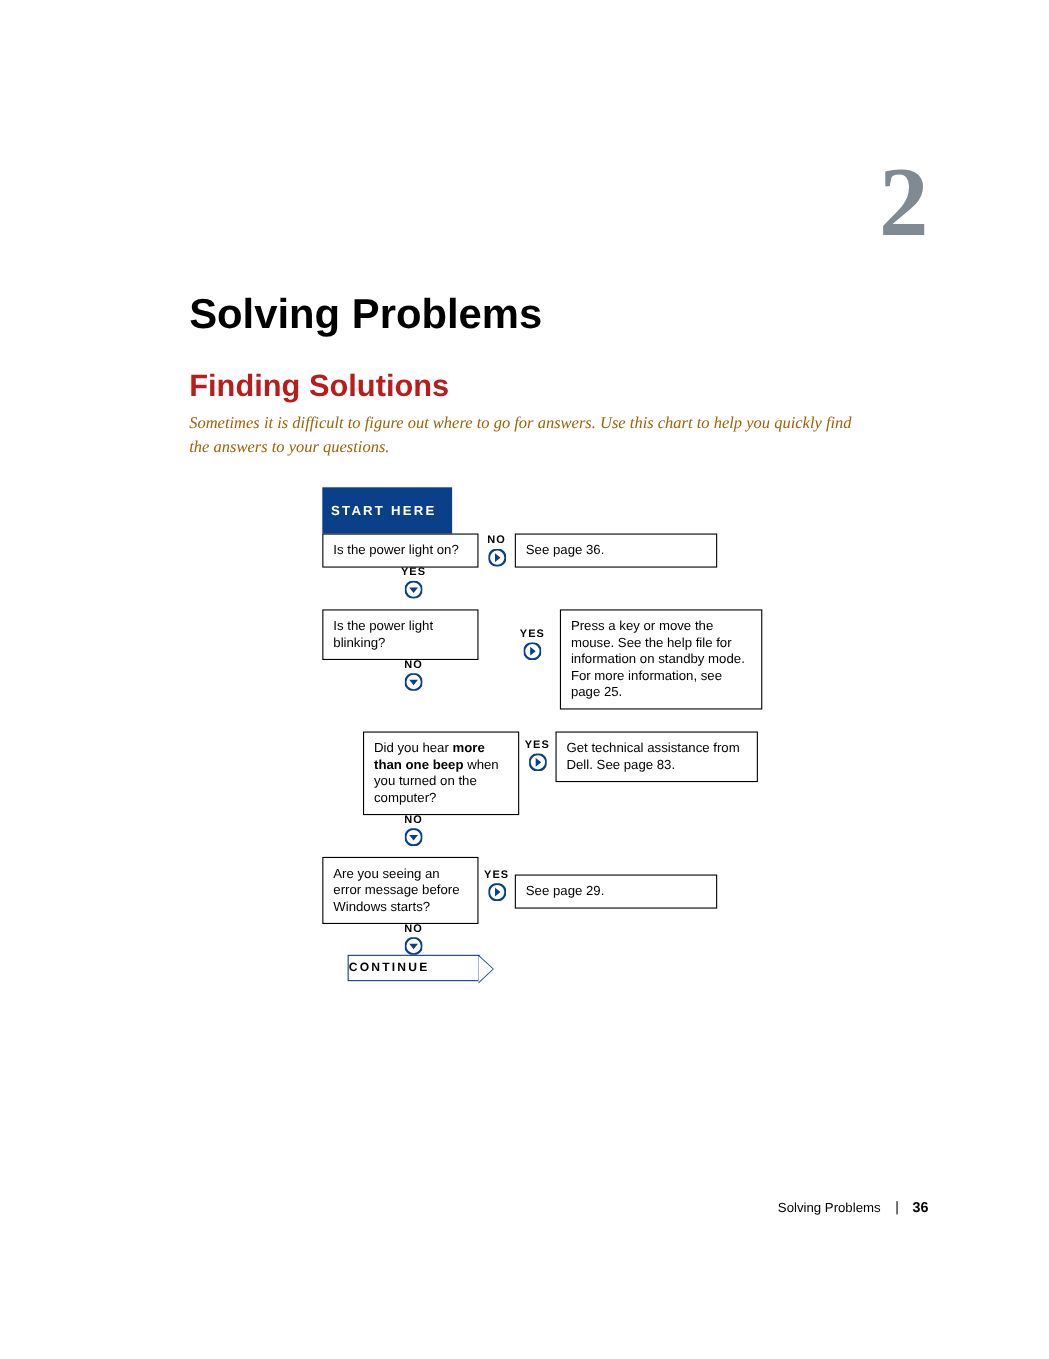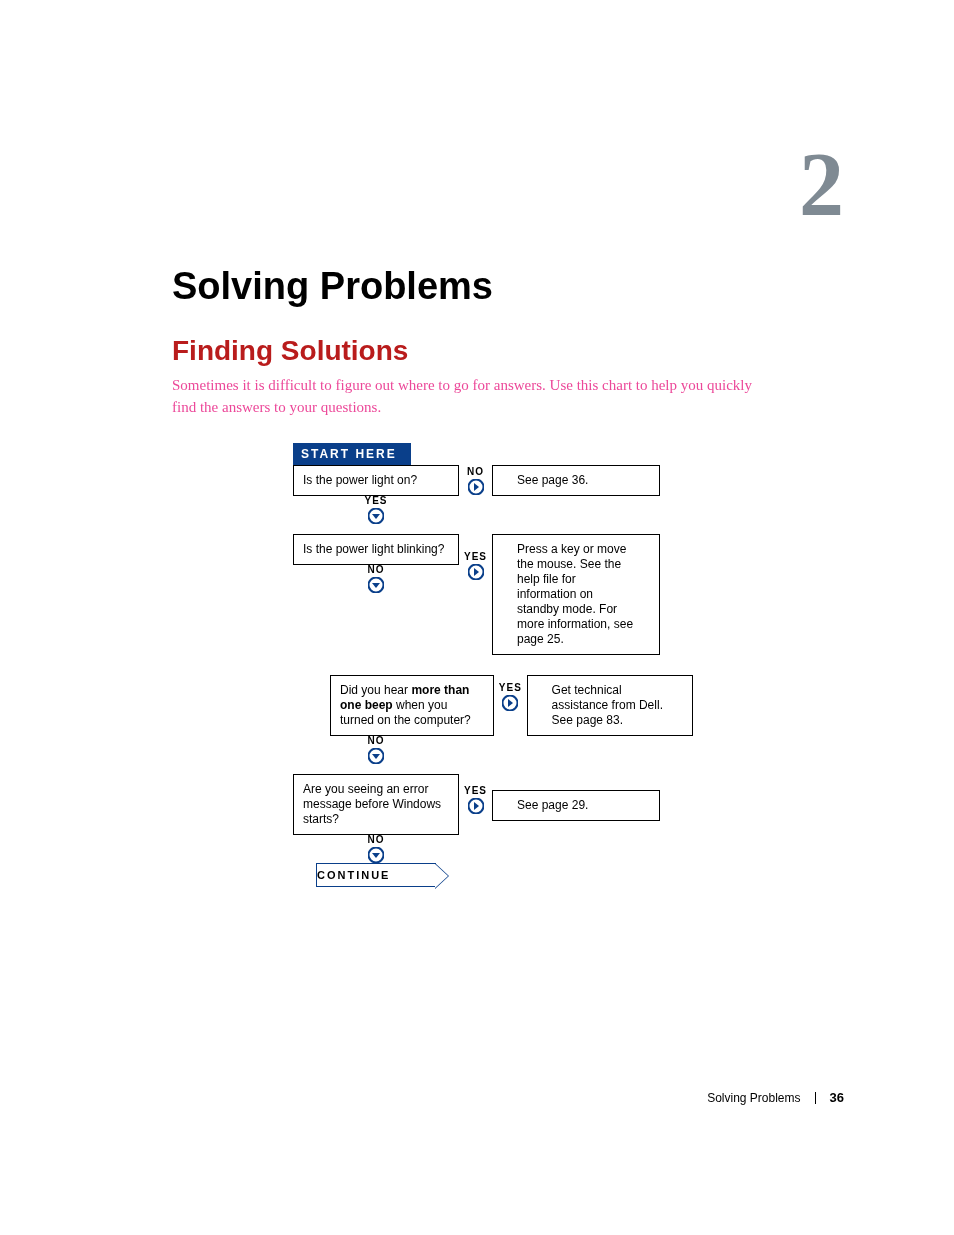--- a/index.html
+++ b/index.html
@@ -1,26 +1,26 @@
 <!DOCTYPE html>
 <html><head>
 <meta charset="utf-8">
 <style>
   * { box-sizing: border-box; margin: 0; padding: 0; }
   html, body { width: 954px; height: 1235px; background: #fff; font-family: Georgia, "Times New Roman", serif; color: #000; }
   .page { position: relative; width: 954px; height: 1235px; }
   .chapter-num { position: absolute; top: 140px; right: 110px; font-family: Georgia, serif; font-size: 90px; font-weight: bold; color: #7f8a93; line-height: 1; }
   .h1 { position: absolute; left: 172px; top: 265px; font-family: "Arial Narrow", Arial, sans-serif; font-size: 38px; font-weight: bold; letter-spacing: 0px; color: #000; }
   .h2 { position: absolute; left: 172px; top: 335px; font-family: "Arial Narrow", Arial, sans-serif; font-size: 28px; font-weight: bold; color: #b91c1c; }
-  .intro { position: absolute; left: 172px; top: 375px; width: 605px; font-size: 15px; line-height: 1.45; color: #ec4899; }
+  .intro { position: absolute; left: 172px; top: 375px; width: 605px; font-size: 15px; line-height: 1.45; color: #a16207; font-style: italic; }
 
   .flow { position: absolute; left: 293px; top: 443px; width: 400px; font-family: Arial, Helvetica, sans-serif; font-size: 12px; color: #000; }
-  .start-here { background: #0a3f8a; color: #fff; font-weight: bold; letter-spacing: 2px; font-size: 12px; padding: 4px 8px; display: inline-block; width: 118px; }
-  .qbox { border: 1px solid #000; padding: 7px 9px; width: 166px; font-size: 12px; line-height: 1.25; }
-  .abox { border: 1px solid #000; padding: 7px 24px; width: 168px; font-size: 12px; line-height: 1.25; }
+  .start-here { background: #0a3f8a; color: #fff; font-weight: bold; letter-spacing: 2px; font-size: 12px; padding: 14px 8px; display: inline-block; width: 118px; }
+  .qbox { border: 1px solid #000; padding: 7px 9px; width: 142px; font-size: 12px; line-height: 1.25; }
+  .abox { border: 1px solid #000; padding: 7px 9px; width: 184px; font-size: 12px; line-height: 1.25; }
   .gap-v { height: 10px; }
 
   .row { display: flex; align-items: center; }
   .label-col { width: 33px; display: flex; flex-direction: column; align-items: center; font-size: 10px; font-weight: bold; letter-spacing: 1px; line-height: 1; }
   .arrow-right { width: 16px; height: 16px; margin-top: 2px; }
   .arrow-down { width: 16px; height: 16px; margin-top: 2px; }
   .down-center { width: 166px; display: flex; justify-content: center; }
   .down-stack { display: flex; flex-direction: column; align-items: center; font-size: 10px; font-weight: bold; letter-spacing: 1px; line-height: 1; }
 
   .continue-wrap { width: 166px; display: flex; justify-content: center; }
@@ -63,21 +63,21 @@
         <span>YES</span>
         <svg class="arrow-down" viewBox="0 0 16 16">
             <circle cx="8" cy="8" r="7.5" fill="none" stroke="#0a3f8a" stroke-width="2"></circle>
             <path d="M4 6 L8 11 L12 6 Z" fill="#0a3f8a"></path>
           </svg>
       </div>
     </div>
     <div class="gap-v"></div>
 
     
-    <div class="row" style="align-items:flex-start;">
+    <div class="row" style="align-items:flex-start;justify-content:space-between;">
       <div style="display:flex;flex-direction:column;">
         <div class="qbox">Is the power light blinking?</div>
         <div class="down-center">
           <div class="down-stack">
             <span>NO</span>
             <svg class="arrow-down" viewBox="0 0 16 16">
                 <circle cx="8" cy="8" r="7.5" fill="none" stroke="#0a3f8a" stroke-width="2"></circle>
                 <path d="M4 6 L8 11 L12 6 Z" fill="#0a3f8a"></path>
               </svg>
           </div>

